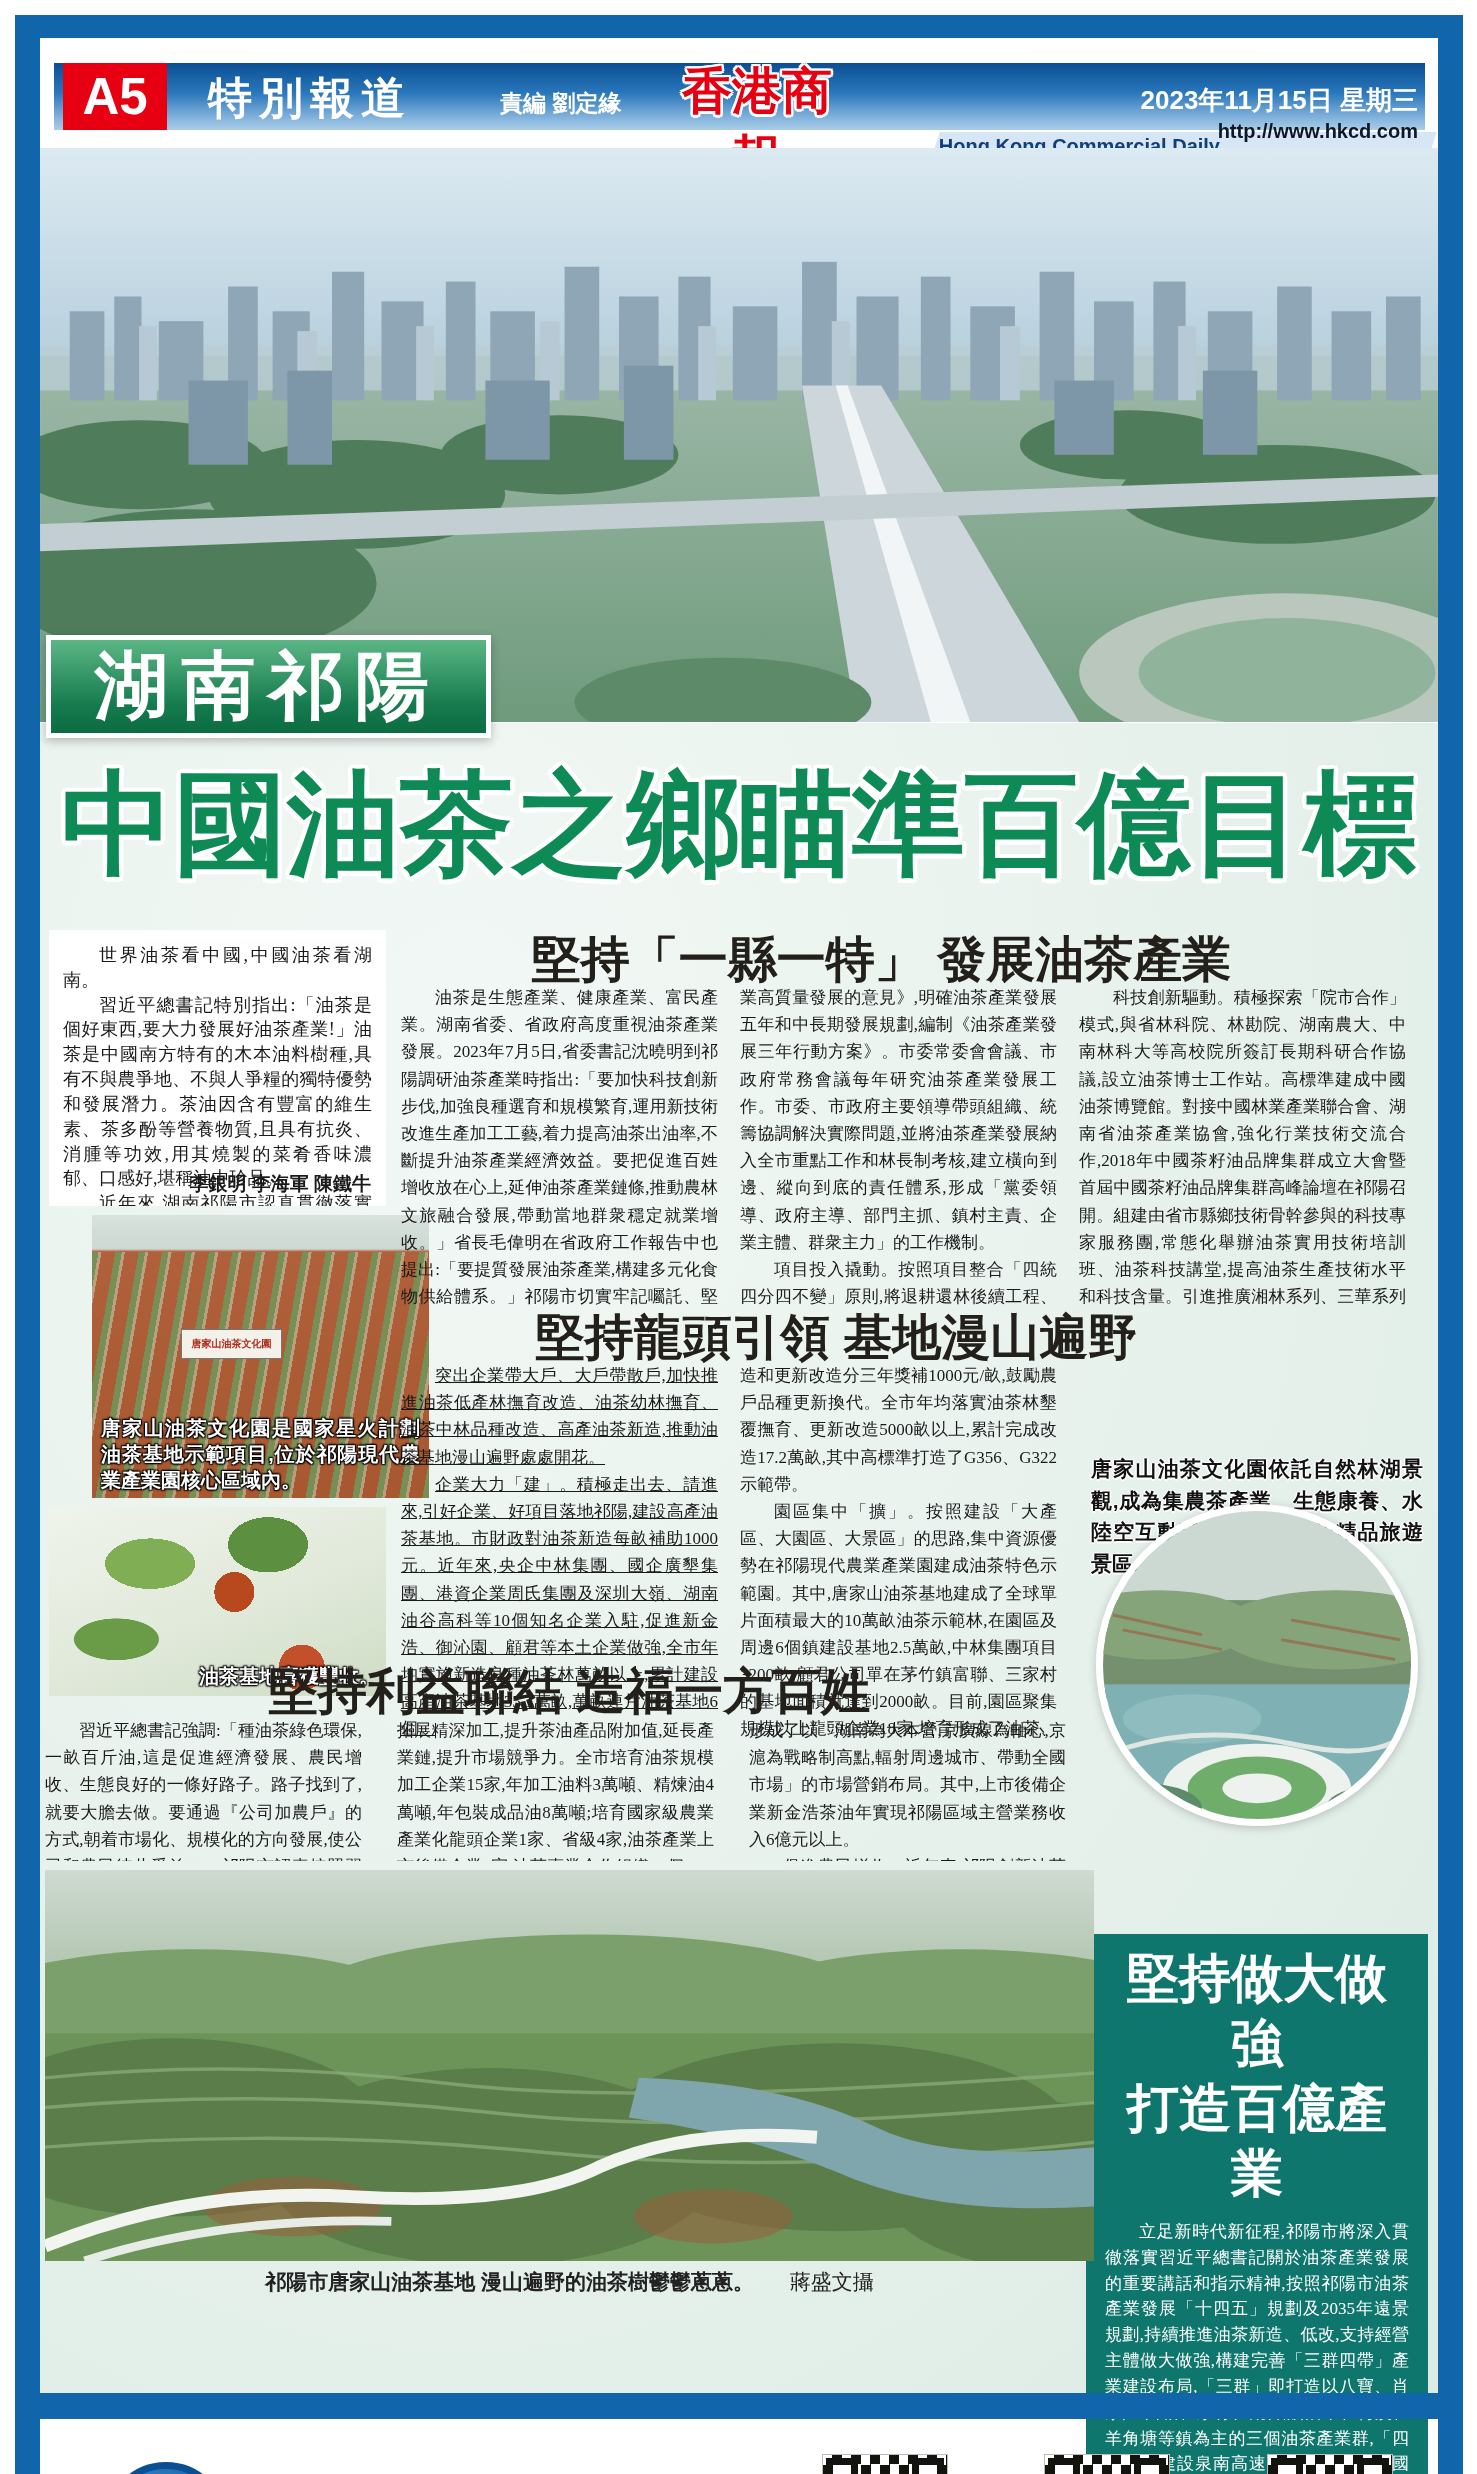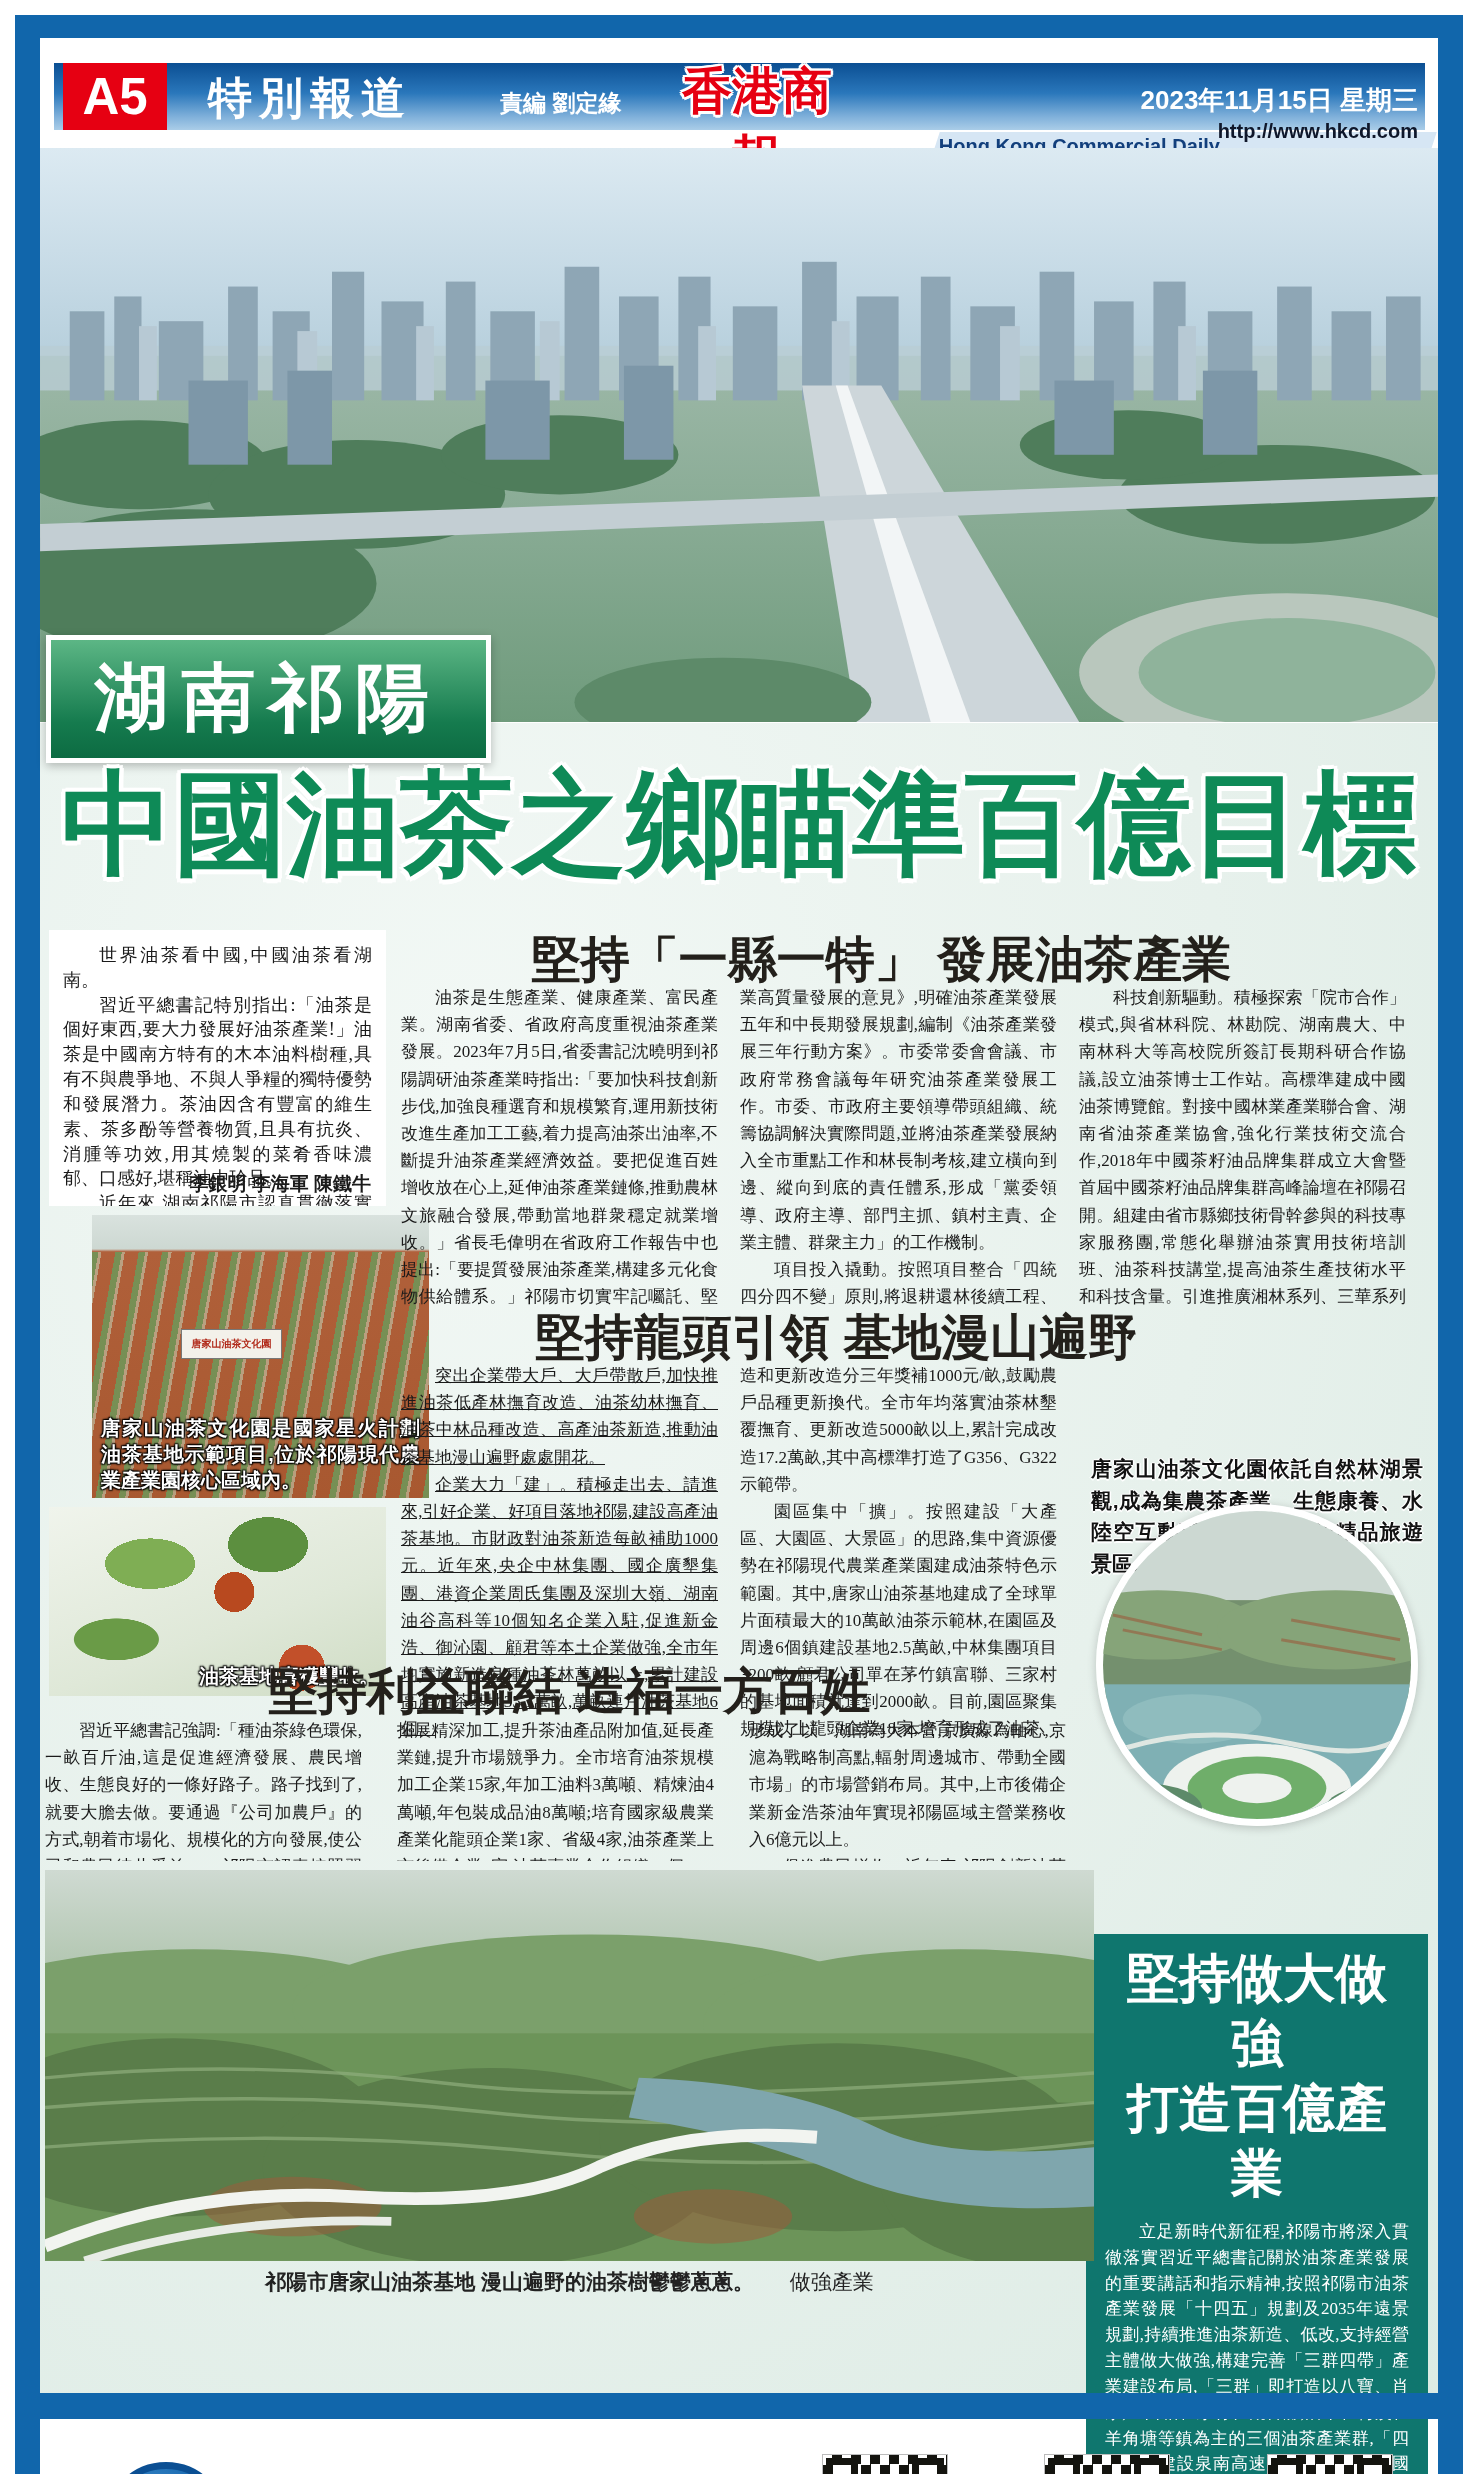--- a/index.html
+++ b/index.html
@@ -20,21 +20,21 @@
   .masthead{left:658px;top:58px;width:198px;text-align:center;color:#e60012;
      font-weight:bold;font-size:50px;
      text-shadow:-2.5px 0 #fff,2.5px 0 #fff,0 -2.5px #fff,0 2.5px #fff,-2px -2px #fff,2px 2px #fff,2px -2px #fff,-2px 2px #fff;}
   .substrip{left:931px;top:132px;width:497px;height:27px;background:#d6e6f4;
      transform:skewX(-18deg);transform-origin:bottom;}
   .sub-en{right:257px;top:135px;color:#123f7c;font-weight:bold;font-size:20px;}
   .sub-url{right:59px;top:120px;color:#0f172a;font-weight:bold;font-size:20px;}
   
   .hero{left:40px;top:148px;width:1398px;height:574px;overflow:hidden;background:#cfe0ea;}
   
-  .kicker{left:46px;top:635px;width:445px;height:128px;
+  .kicker{left:46px;top:635px;width:445px;height:103px;
      background:linear-gradient(180deg,#5cb685 0%,#157b4e 70%,#0c6b42 100%);
      border:5px solid #fff;box-sizing:border-box;box-shadow:0 3px 9px rgba(0,0,0,.25);
      display:flex;align-items:center;justify-content:center;
      color:#fff;font-weight:bold;font-size:74px;letter-spacing:13px;}
   .maintitle{left:40px;top:748px;width:1398px;text-align:center;color:#0e8a57;
      font-weight:bold;font-size:113px;line-height:1.35;white-space:nowrap;
      text-shadow:-4.5px 0 #fff,4.5px 0 #fff,0 -4.5px #fff,0 4.5px #fff,-3.5px -3.5px #fff,3.5px 3.5px #fff,3.5px -3.5px #fff,-3.5px 3.5px #fff;}
   
   .artbg{left:40px;top:723px;width:1398px;height:1670px;
      background:radial-gradient(ellipse at 30% 20%,#f2f8f5 0%,#e7f1ec 55%,#dcebe4 100%);}
@@ -330,21 +330,21 @@
       <g fill="#9b5c3d" opacity="0.55">
         <ellipse cx="500" cy="680" rx="180" ry="60"></ellipse>
           <ellipse cx="1350" cy="700" rx="160" ry="55"></ellipse>
       </g>
       <path d="M0,760 Q300,640 620,660 Q960,680 1120,600 Q1300,520 1560,540" stroke="#f2f4f0" stroke-width="26" fill="none"></path>
       <path d="M80,790 Q360,700 700,710" stroke="#e8ece6" stroke-width="18" fill="none"></path>
     </svg>
   </div>
   <div class="abs bigcap sans">
     <span>祁陽市唐家山油茶基地 漫山遍野的油茶樹鬱鬱蔥蔥。</span>
-    <span class="credit">做強產業</span>
+    <span class="credit">蔣盛文攝</span>
   </div>
 
   <div class="abs divider"></div>
 
   <div class="abs slogan">
     <div class="lens sans">
       <span>睇</span>
     </div>
 
   </div>

